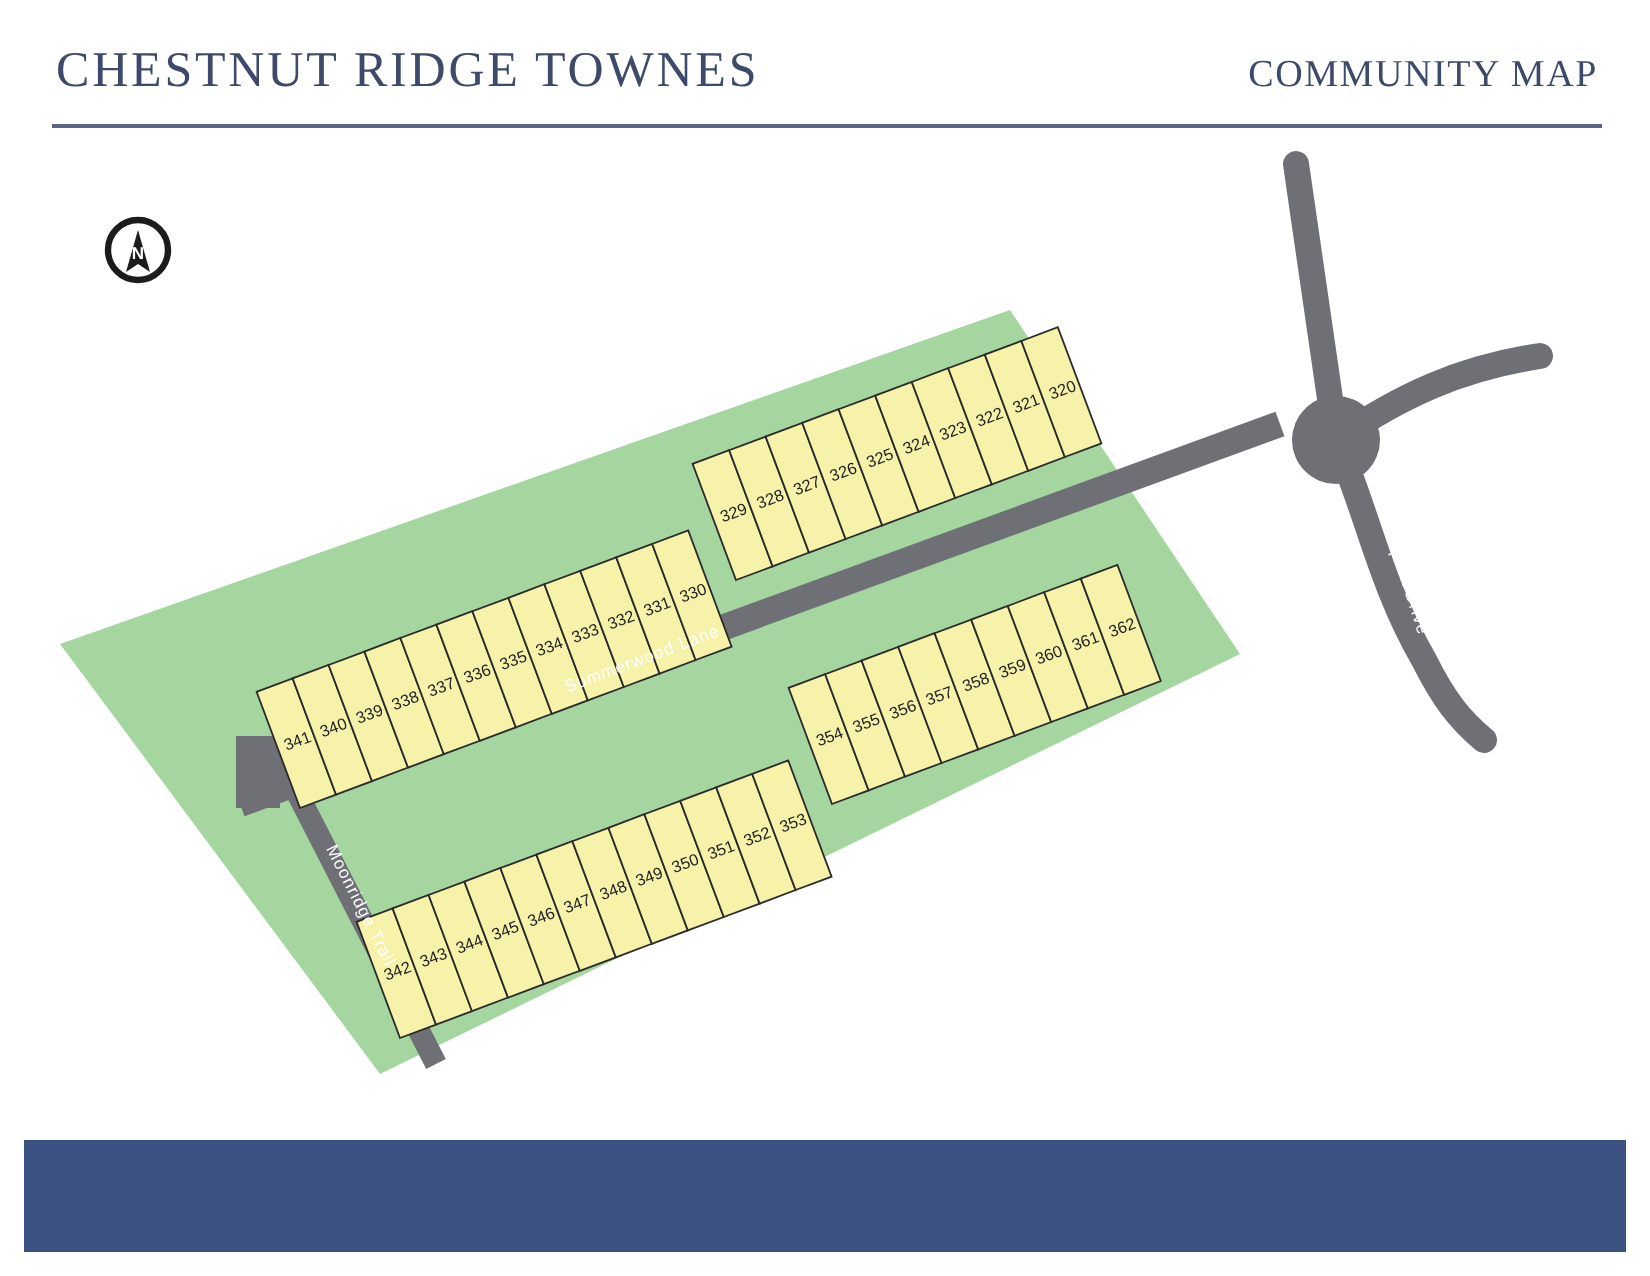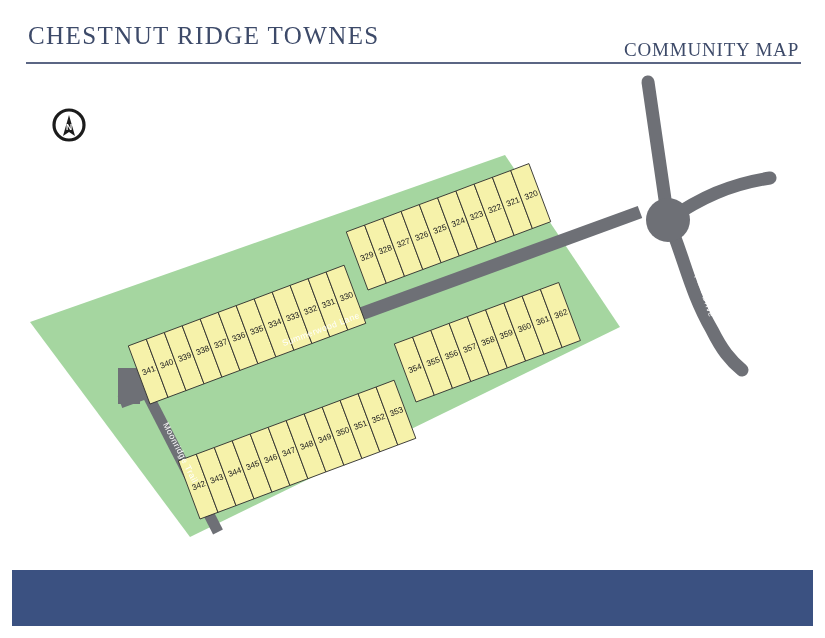--- a/index.html
+++ b/index.html
@@ -32,21 +32,20 @@
     white-space: nowrap;
   }
   .subtitle {
     position: absolute;
     right: 26px; top: 27px;
     font-family: "Liberation Serif", serif;
     font-size: 19px;
     letter-spacing: 0.8px;
     color: #3d4a69;
     white-space: nowrap;
-    margin-top: 12px;
   }
   .header-rule {
     position: absolute;
     left: 26px; top: 62px;
     width: 775px; height: 2px;
     background: #5a6party;
     background: #5b6684;
   }
 
   

